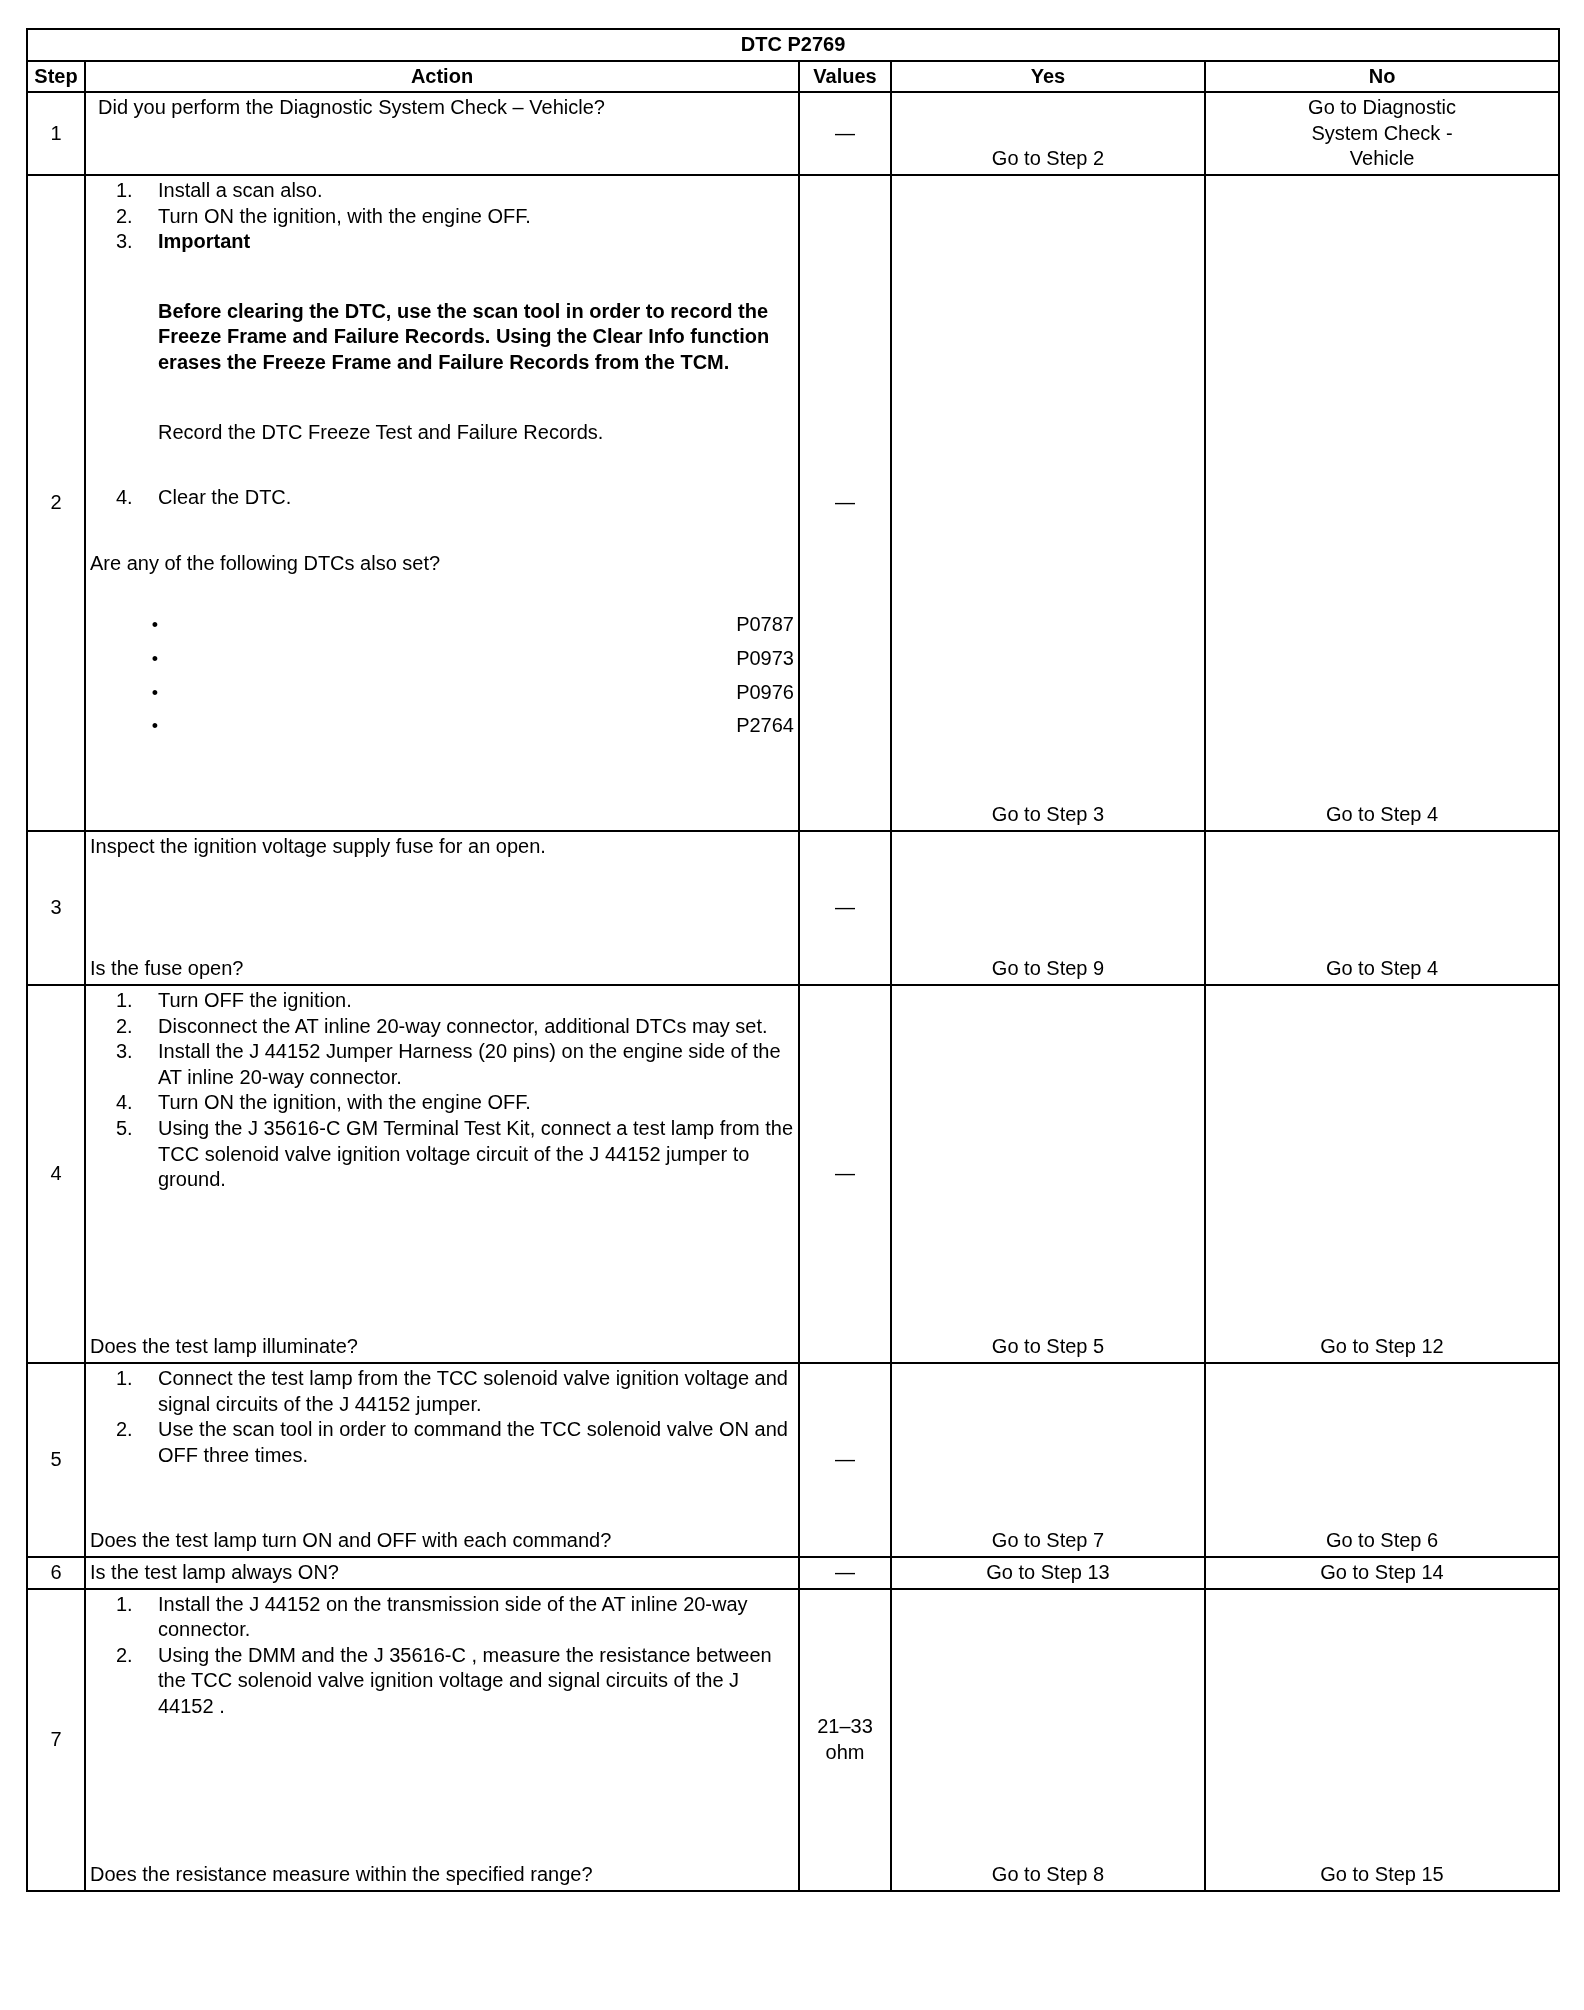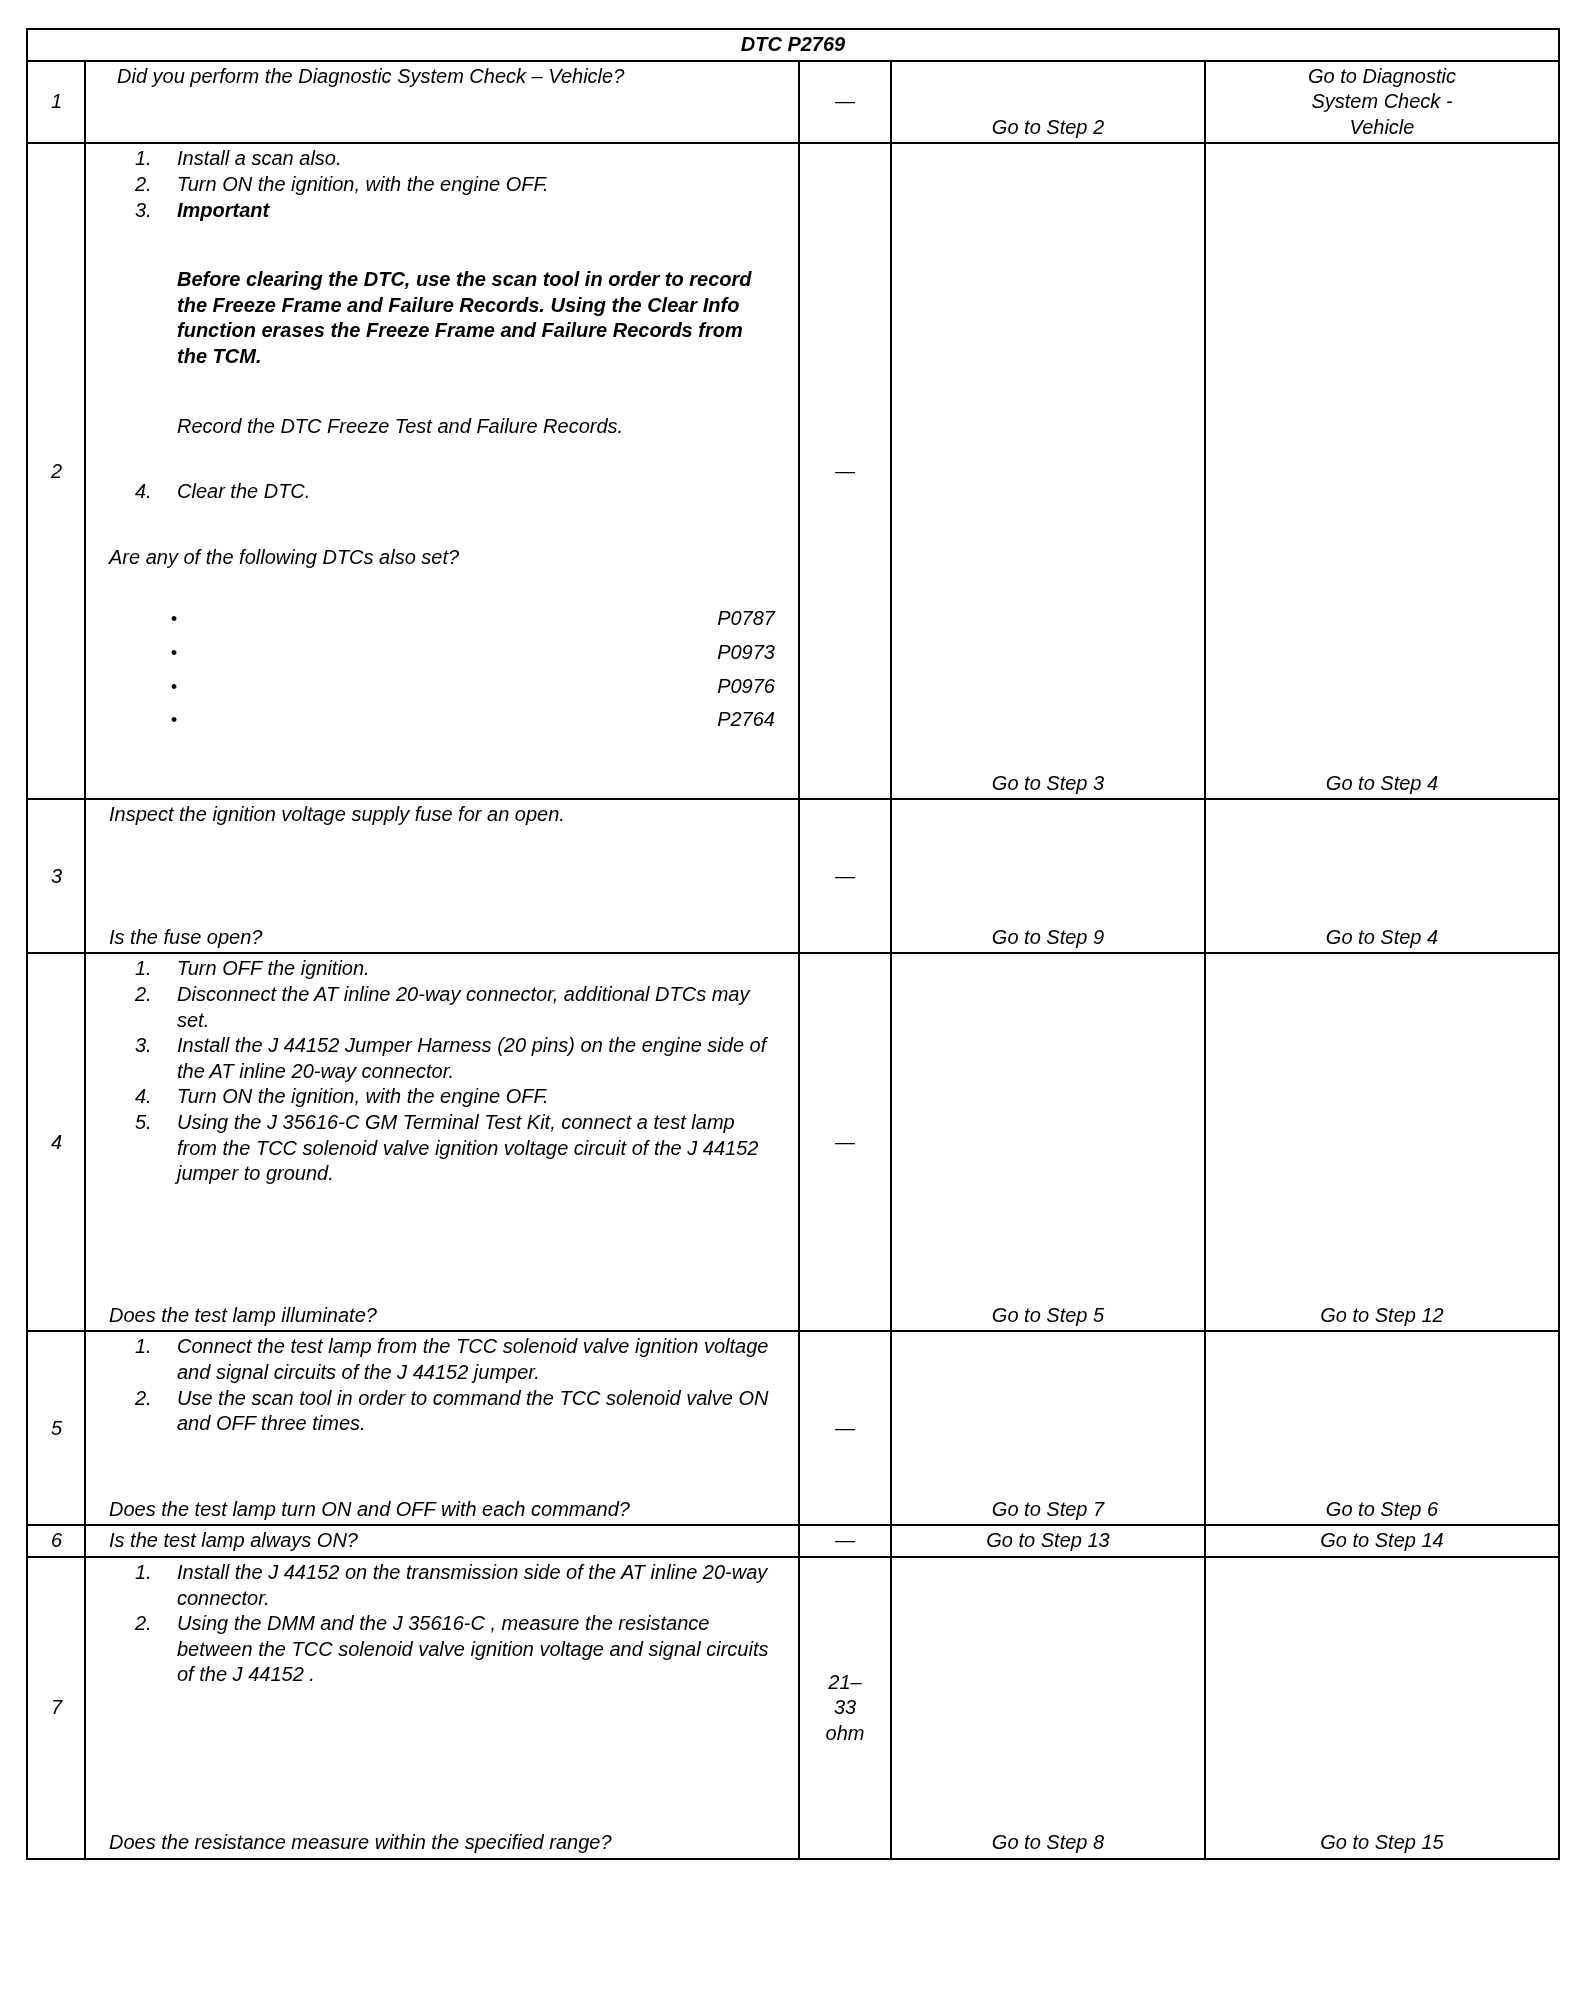--- a/index.html
+++ b/index.html
@@ -16,23 +16,22 @@
   }
   table.dtc {
     border-collapse: collapse;
     width: 1532px;
     table-layout: fixed;
     font-size: 20px;
     line-height: 1.28;
   }
   table.dtc td, table.dtc th {
     border: 2px solid #000;
-    padding: 2px 23px;
+    padding: 2px 4px;
     overflow: hidden;
-    font-style: italic;
   }
   col.c-step   { width: 58px; }
   col.c-action { width: 714px; }
   col.c-values { width: 92px; }
   col.c-yes    { width: 314px; }
   col.c-no     { width: 354px; }
 
   td.title-cell {
     text-align: center;
     font-weight: bold;
@@ -95,20 +94,27 @@
         <col class="c-values">
         <col class="c-yes">
         <col class="c-no">
     </colgroup>
 
     <tbody>
         <tr>
       <td class="title-cell" colspan="5">DTC P2769</td>
     </tr>
 
+    <tr>
+      <th>Step</th>
+      <th>Action</th>
+      <th>Values</th>
+      <th>Yes</th>
+      <th>No</th>
+    </tr>
 
     <tr>
       <td class="step">1</td>
       <td class="action">
         <div class="af r1">
           <div class="question">Did you perform the Diagnostic System Check – Vehicle?</div>
         </div>
       </td>
       <td class="values">
         <div>—</div>

